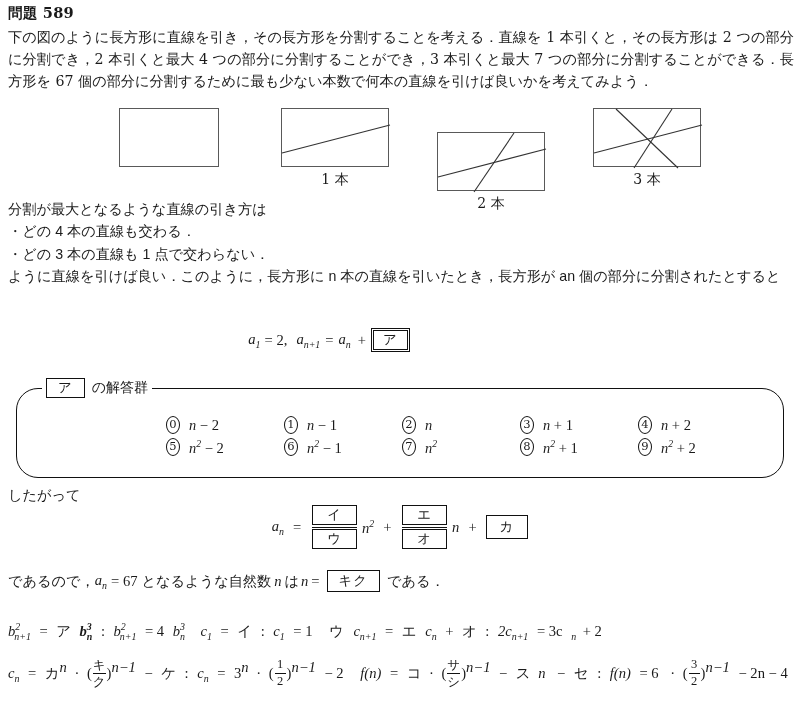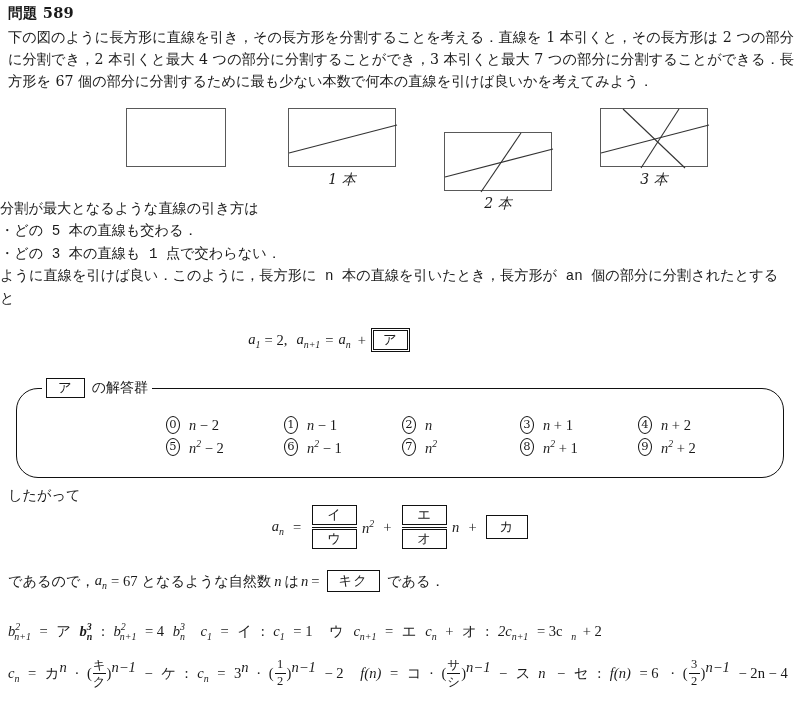--- a/index.html
+++ b/index.html
@@ -57,25 +57,24 @@
     width: 786px;
     font-size: 14.2px;
     line-height: 22.2px;
     text-align: justify;
     font-family: "DejaVu Serif", "Liberation Serif", serif;
   }
 
   
   #figures {
     position: absolute;
-    left: 12px;
+    left: 5px;
     top: 108px;
     width: 672px;
     height: 84px;
-    font-style: italic;
   }
   .fig {
     position: absolute;
     top: 0;
   }
   .fig .rect {
     position: relative;
     border: 1.3px solid #595959;
     background: #fff;
     box-sizing: border-box;
@@ -89,26 +88,26 @@
   .fig svg {
     position: absolute;
     left: 0;
     top: 0;
     overflow: visible;
   }
 
   
   #midtext {
     position: absolute;
-    left: 0;
+    left: 8px;
     top: 198px;
     width: 786px;
     font-size: 14.2px;
     line-height: 22.4px;
-    font-family: Liberation Mono, monospace;
+    font-family: Liberation Sans, sans-serif;
   }
   #midtext .line { white-space: nowrap; }
   #midtext .wrapline { white-space: normal; }
 
   
   .abox {
     display: inline-block;
     border: 1.2px solid #111;
     padding: 1px 9px 2px 9px;
     font-family: "DejaVu Serif", "Liberation Serif", serif;
@@ -345,21 +344,21 @@
           <line x1="22" y1="0" x2="84" y2="59" stroke="#333" stroke-width="1.1"></line>
         </svg>
       </div>
       <div class="cap">3 本</div>
     </div>
 
   </div>
 
   <div id="midtext">
     <div class="line">分割が最大となるような直線の引き方は</div>
-    <div class="line">・どの 5 本の直線も交わる．</div>
+    <div class="line">・どの 4 本の直線も交わる．</div>
     <div class="line">・どの 3 本の直線も 1 点で交わらない．</div>
     <div class="wrapline">ように直線を引けば良い．このように，長方形に n 本の直線を引いたとき，長方形が an 個の部分に分割されたとすると</div>
   </div>
 
   <div id="eq1">
     <span class="inner">
       <span class="mathit"><span>a</span><sub>1</sub></span>
       <span class="mathrm" style="margin:0 5px 0 4px;">= 2,</span>
       <span class="mathit" style="margin-left:4px;"><span>a</span><sub>n+1</sub></span>
       <span class="mathrm" style="margin:0 5px;">=</span>

